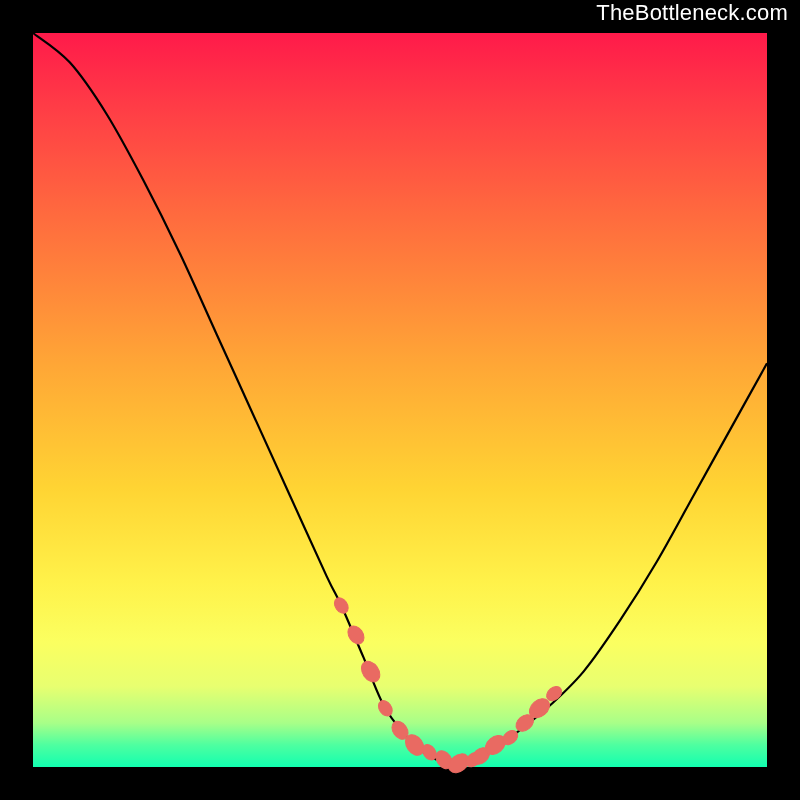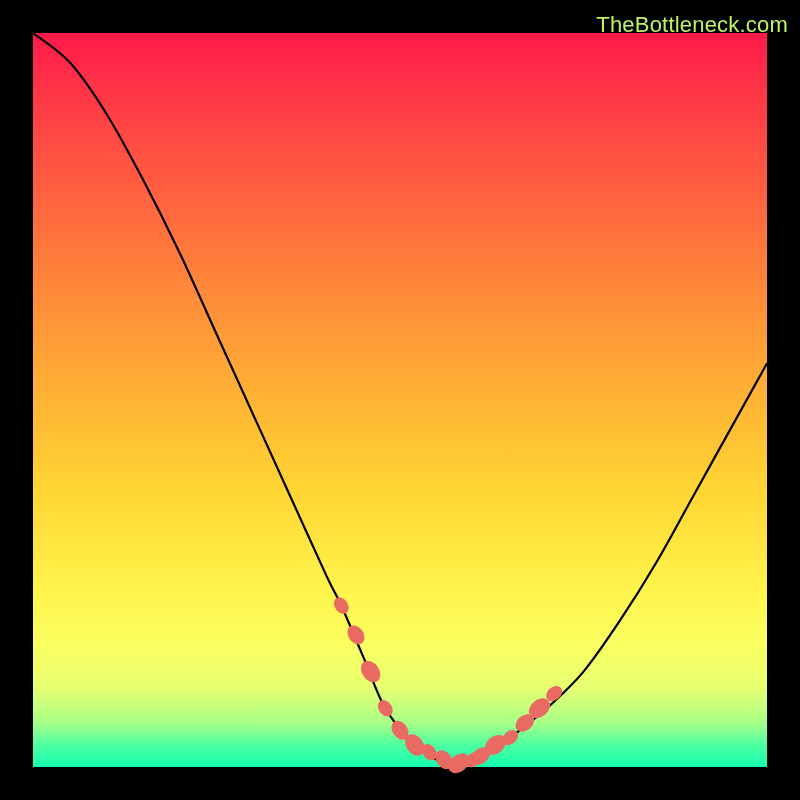--- a/index.html
+++ b/index.html
@@ -32,23 +32,23 @@
       #ffd433 62%,
       #fff24a 75%,
       #fbff60 83%,
       #e8ff70 89%,
       #a8ff88 94%,
       #4effa0 97%,
       #12ffb0 100%);
   }
   .watermark {
     position: absolute;
-    top: 12px;
+    top: 0;
     right: 12px;
-    color: #bef264;
+    color: #ffffff;
     font-size: 22px;
     letter-spacing: 0.2px;
     font-weight: 400;
     z-index: 5;
   }
   svg.curve {
     position: absolute;
     inset: 0;
     width: 100%;
     height: 100%;

